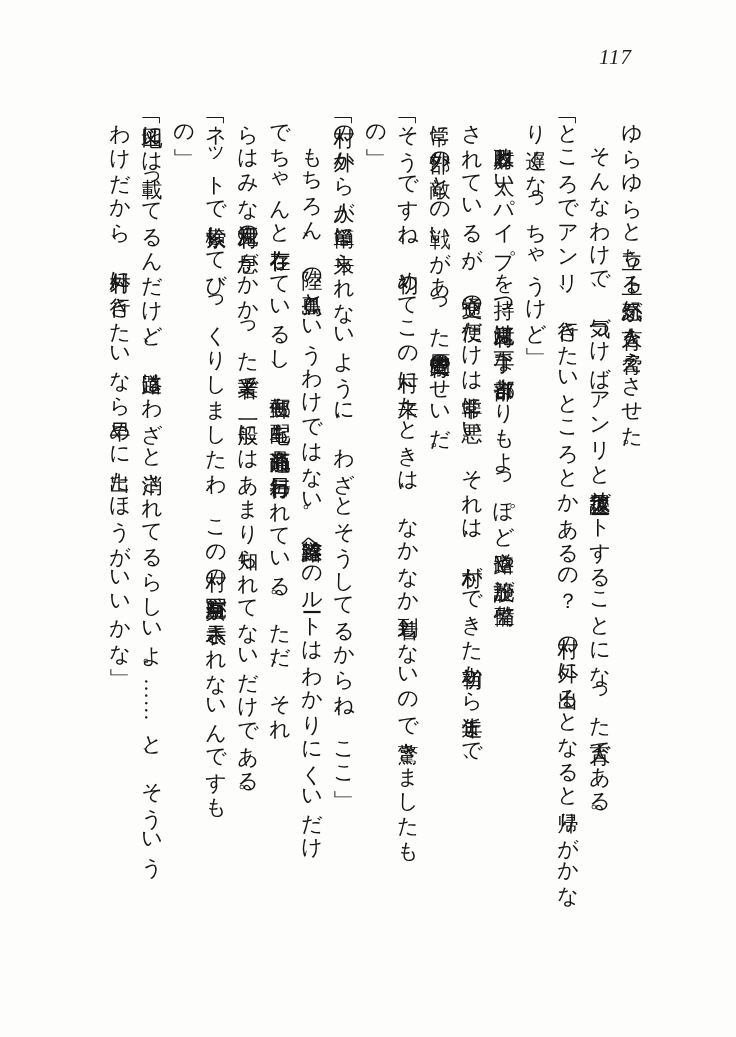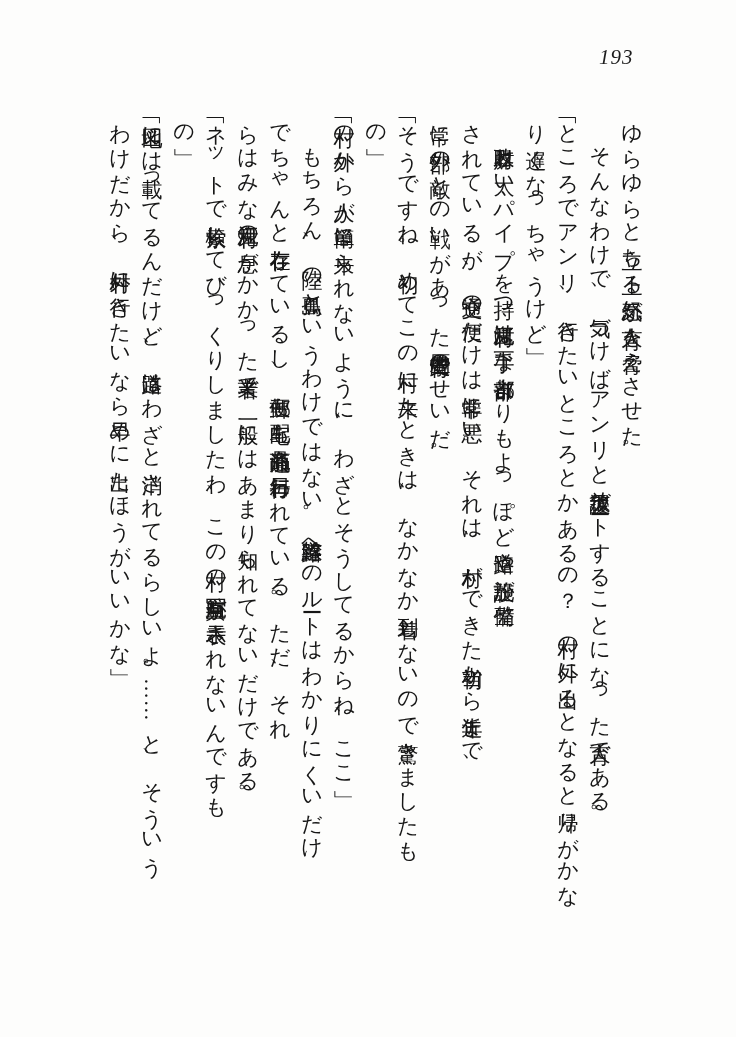--- a/index.html
+++ b/index.html
@@ -49,21 +49,21 @@
   }
   .text-line.indent {
     padding-top: 22px;
     height: 808px;
   }
 </style>
 </head>
 <body>
 
 <div class="page">
-  <div class="page-number">193</div>
+  <div class="page-number">117</div>
 
   <div class="text-block">
 
   <div class="text-line">ゆらゆらと立ち上る怒気が育人を脅えさせた。</div>
       <div class="text-line indent">そんなわけで、気づけばアンリと放課後デートすることになった育人である。</div>
       <div class="text-line">「ところでアンリ、行きたいところとかあるの？　村の外に出るとなると帰りがかな</div>
       <div class="text-line">り遅くなっちゃうけど」</div>
       <div class="text-line indent">政財界と太いパイプを持つ鬼江村は下手な都市部よりもよっぽど道路や施設が整備</div>
       <div class="text-line">されているが、交通の便だけは非常に悪い。それは、村ができた当初から近年まで、</div>
       <div class="text-line">常に外部の敵との戦いがあった歴史的背景のせいだ。</div>

